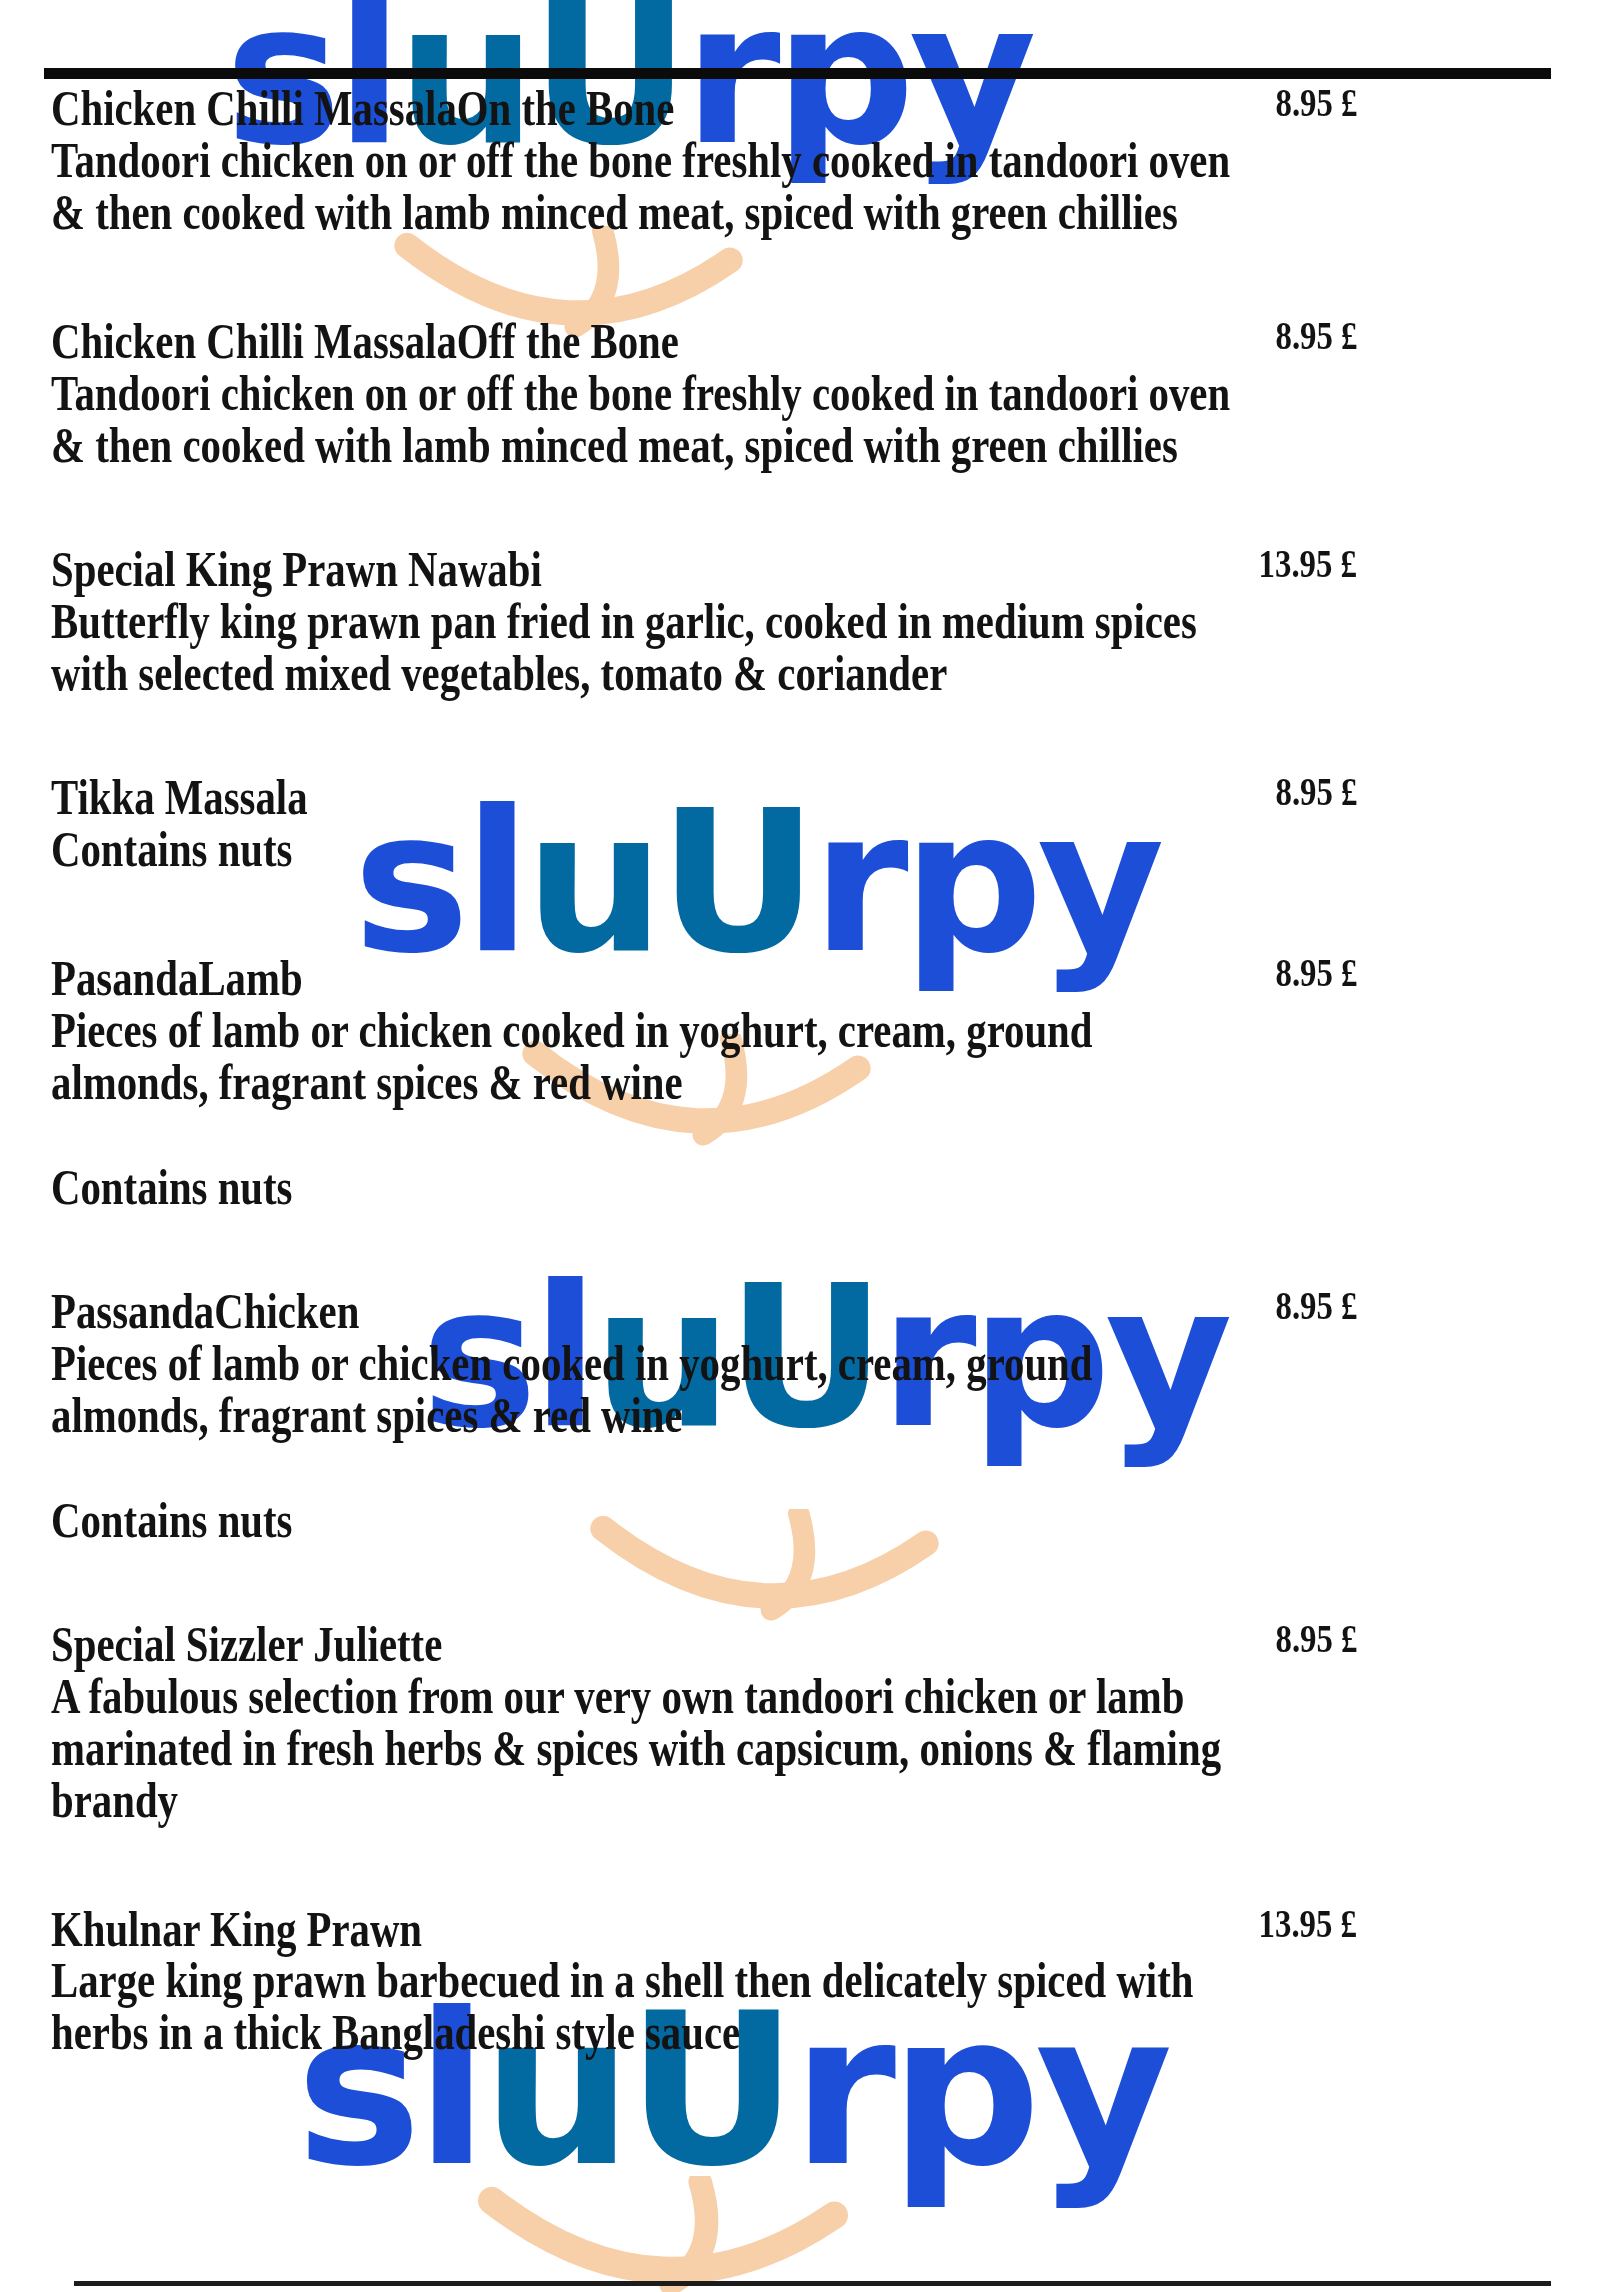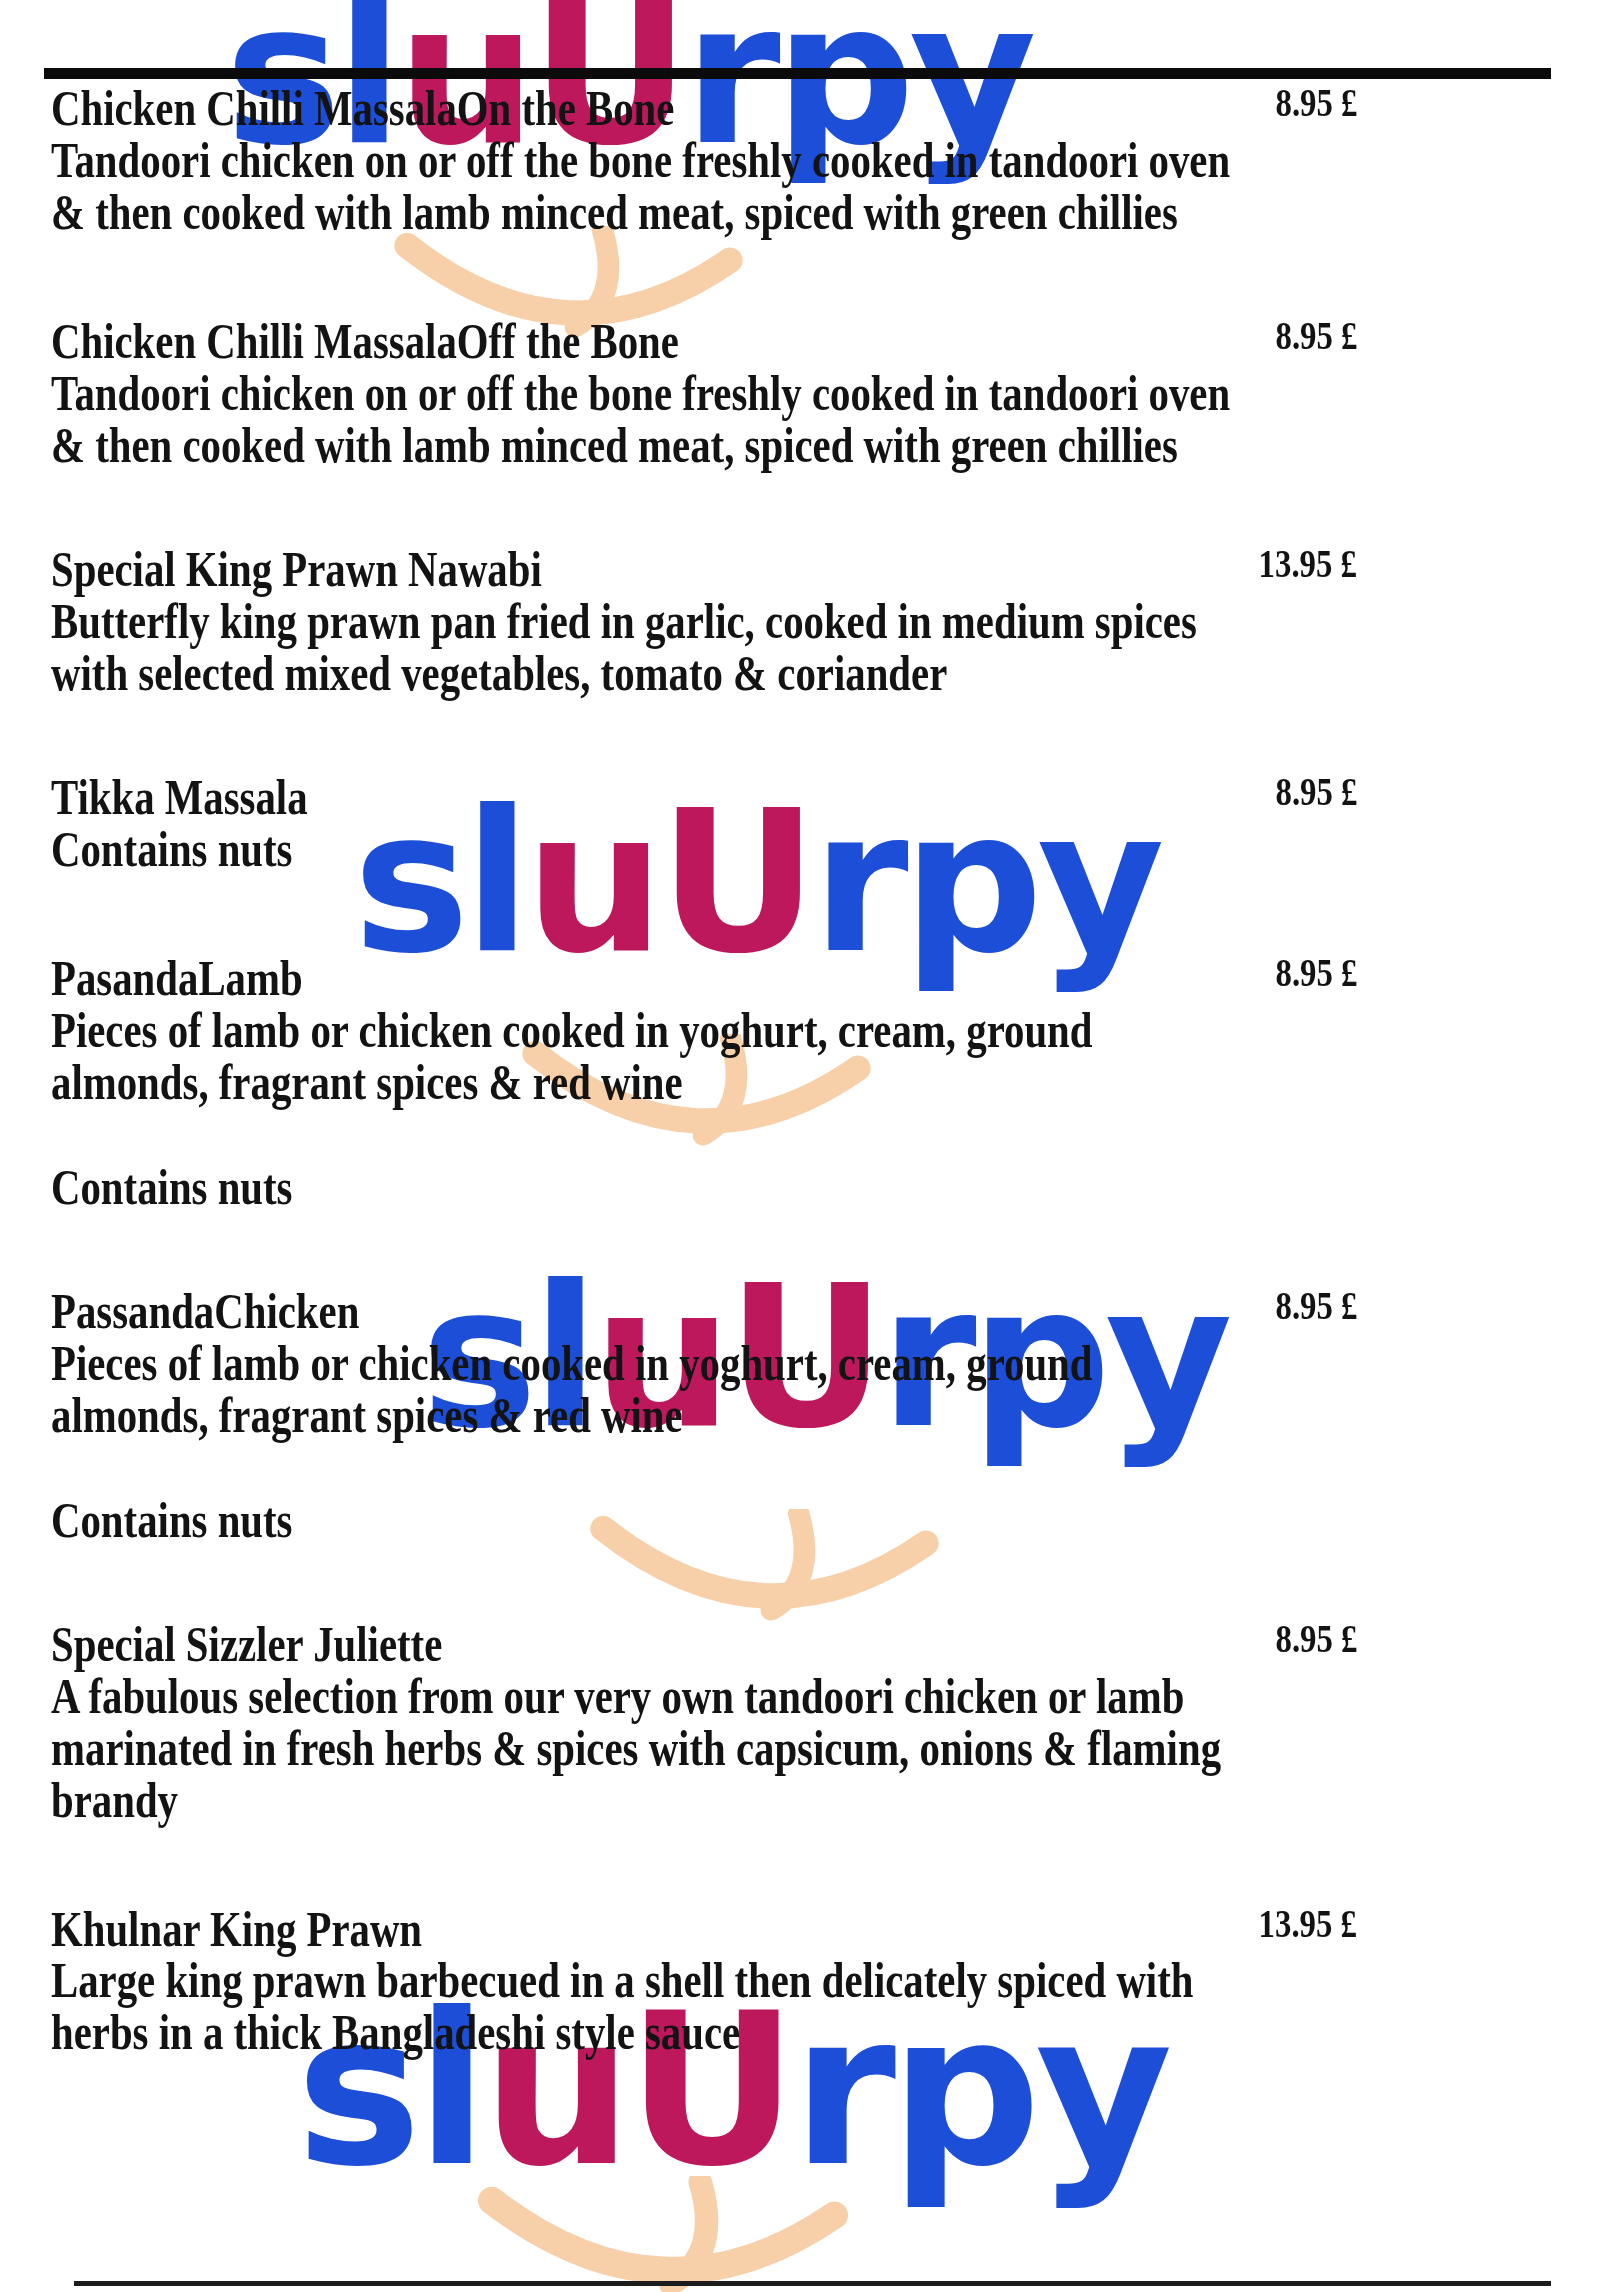--- a/index.html
+++ b/index.html
@@ -32,21 +32,21 @@
     position: absolute;
     font-family: "DejaVu Sans", "Liberation Sans", sans-serif;
     font-weight: bold;
     white-space: nowrap;
     letter-spacing: -5.9px;
     line-height: 1;
     z-index: 0;
     user-select: none;
   }
   .wm .g { color: #1d4ed8; }
-  .wm .o { color: #be185d; margin-top: 36px; }
+  .wm .o { color: #0369a1; margin-top: 36px; }
   .wm svg { position: absolute; }
 
   
   .line {
     position: absolute;
     left: 51px;
     font-size: 51px;
     line-height: 1.1;
     white-space: nowrap;
     z-index: 2;

